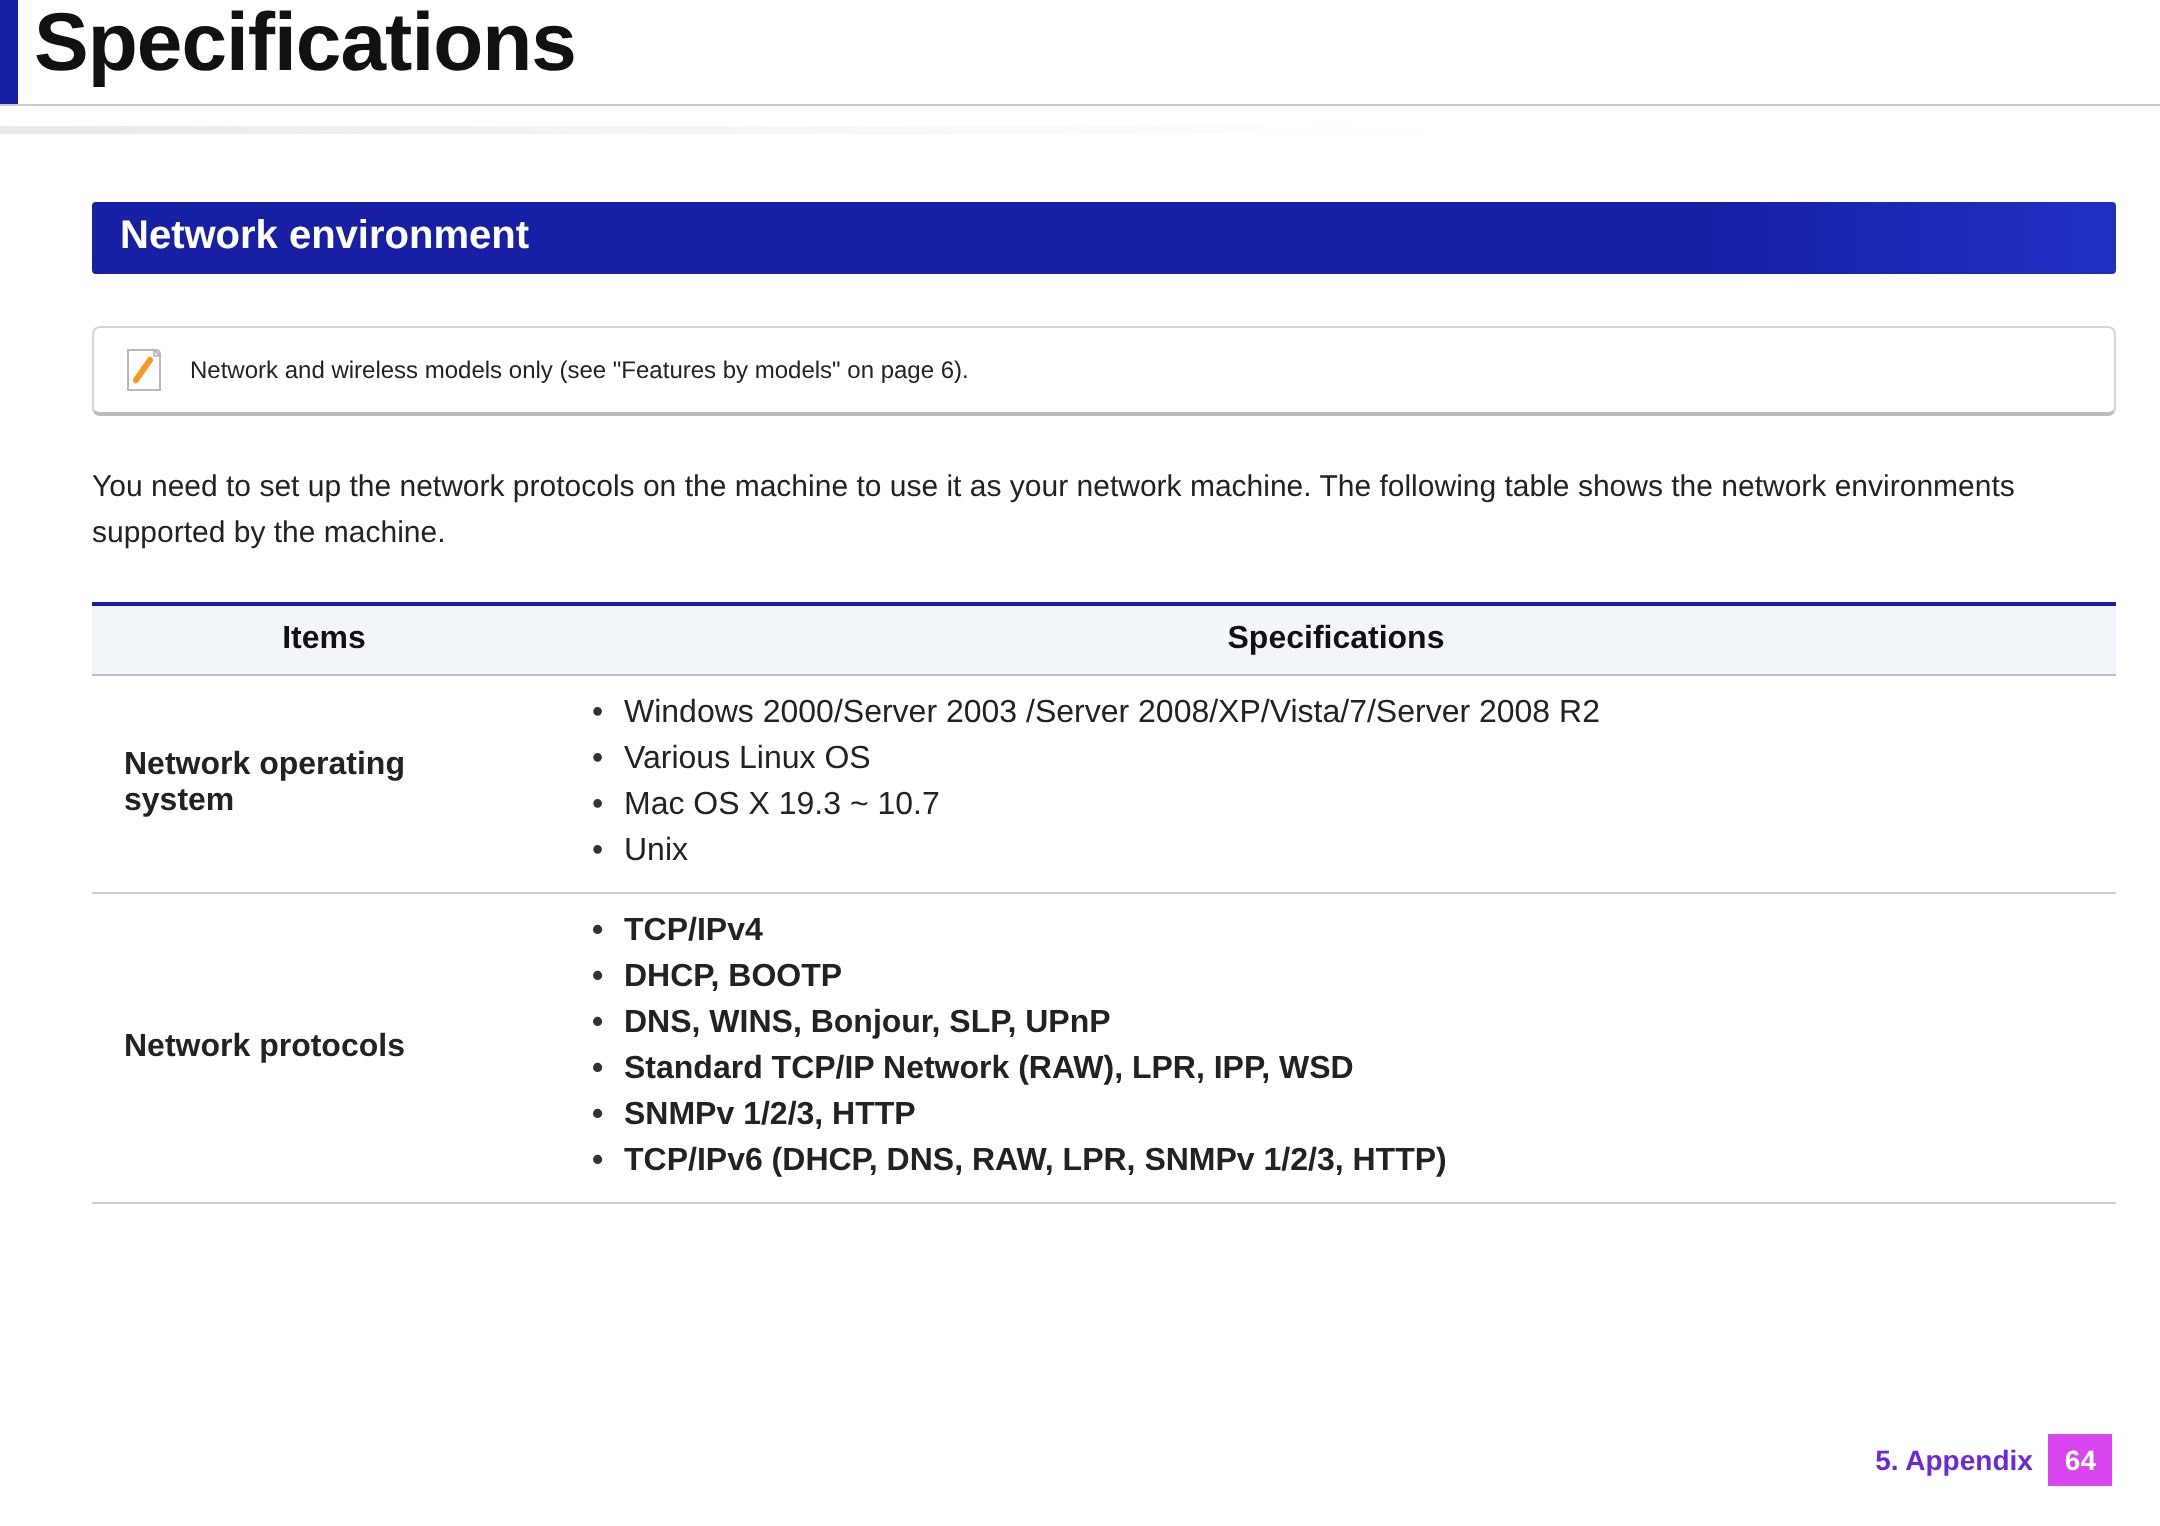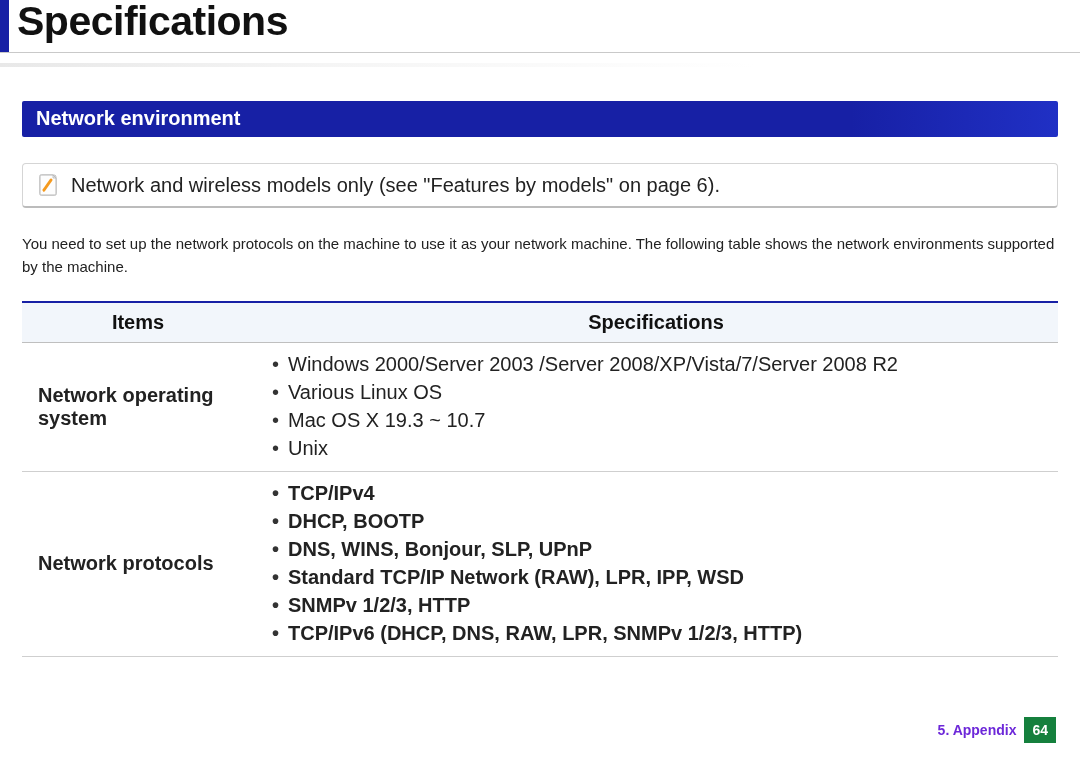--- a/index.html
+++ b/index.html
@@ -36,20 +36,21 @@
       padding-top: 0px;
       line-height: 1.05;
     }
     .gradient-line {
       height: 4px;
       background: linear-gradient(to right, #e8e8e8 0%, #f5f5f5 30%, #ffffff 70%);
       margin-bottom: 34px;
     }
     .content {
       padding: 0 22px;
+      margin-left: 24px;
     }
     .section-header {
       background: linear-gradient(to right, #1720a5 0%, #1720a5 80%, #2030c5 100%);
       color: #fff;
       font-size: 20px;
       font-weight: 700;
       padding: 6px 14px 7px 14px;
       border-radius: 2px;
       margin-bottom: 26px;
     }
@@ -63,32 +64,32 @@
       padding: 8px 14px;
       margin-bottom: 24px;
       background: #fff;
     }
     .note-icon {
       width: 22px;
       height: 26px;
       flex-shrink: 0;
     }
     .note-text {
-      font-size: 20px;
+      font-size: 12px;
       color: #222;
     }
     .intro-text {
       font-size: 15px;
       line-height: 1.55;
       margin-bottom: 22px;
     }
     table.spec-table {
       width: 100%;
       border-collapse: collapse;
-      font-size: 20px;
+      font-size: 16px;
     }
     .spec-table thead tr {
       background: #f2f6fb;
     }
     .spec-table thead th {
       border-top: 2px solid #1720a5;
       border-bottom: 1px solid #bfbfbf;
       padding: 8px 16px;
       font-weight: 700;
       text-align: center;
@@ -131,21 +132,21 @@
       display: flex;
       align-items: center;
       gap: 8px;
       font-size: 14px;
     }
     .footer-label {
       color: #6d28d9;
       font-weight: 700;
     }
     .page-num {
-      background: #15803d;
+      background: #d946ef;
       color: #fff;
       font-weight: 700;
       padding: 5px 8px;
       font-size: 14px;
     }
   </style>
 </head>
 <body>
 
 <div class="title-wrap">

